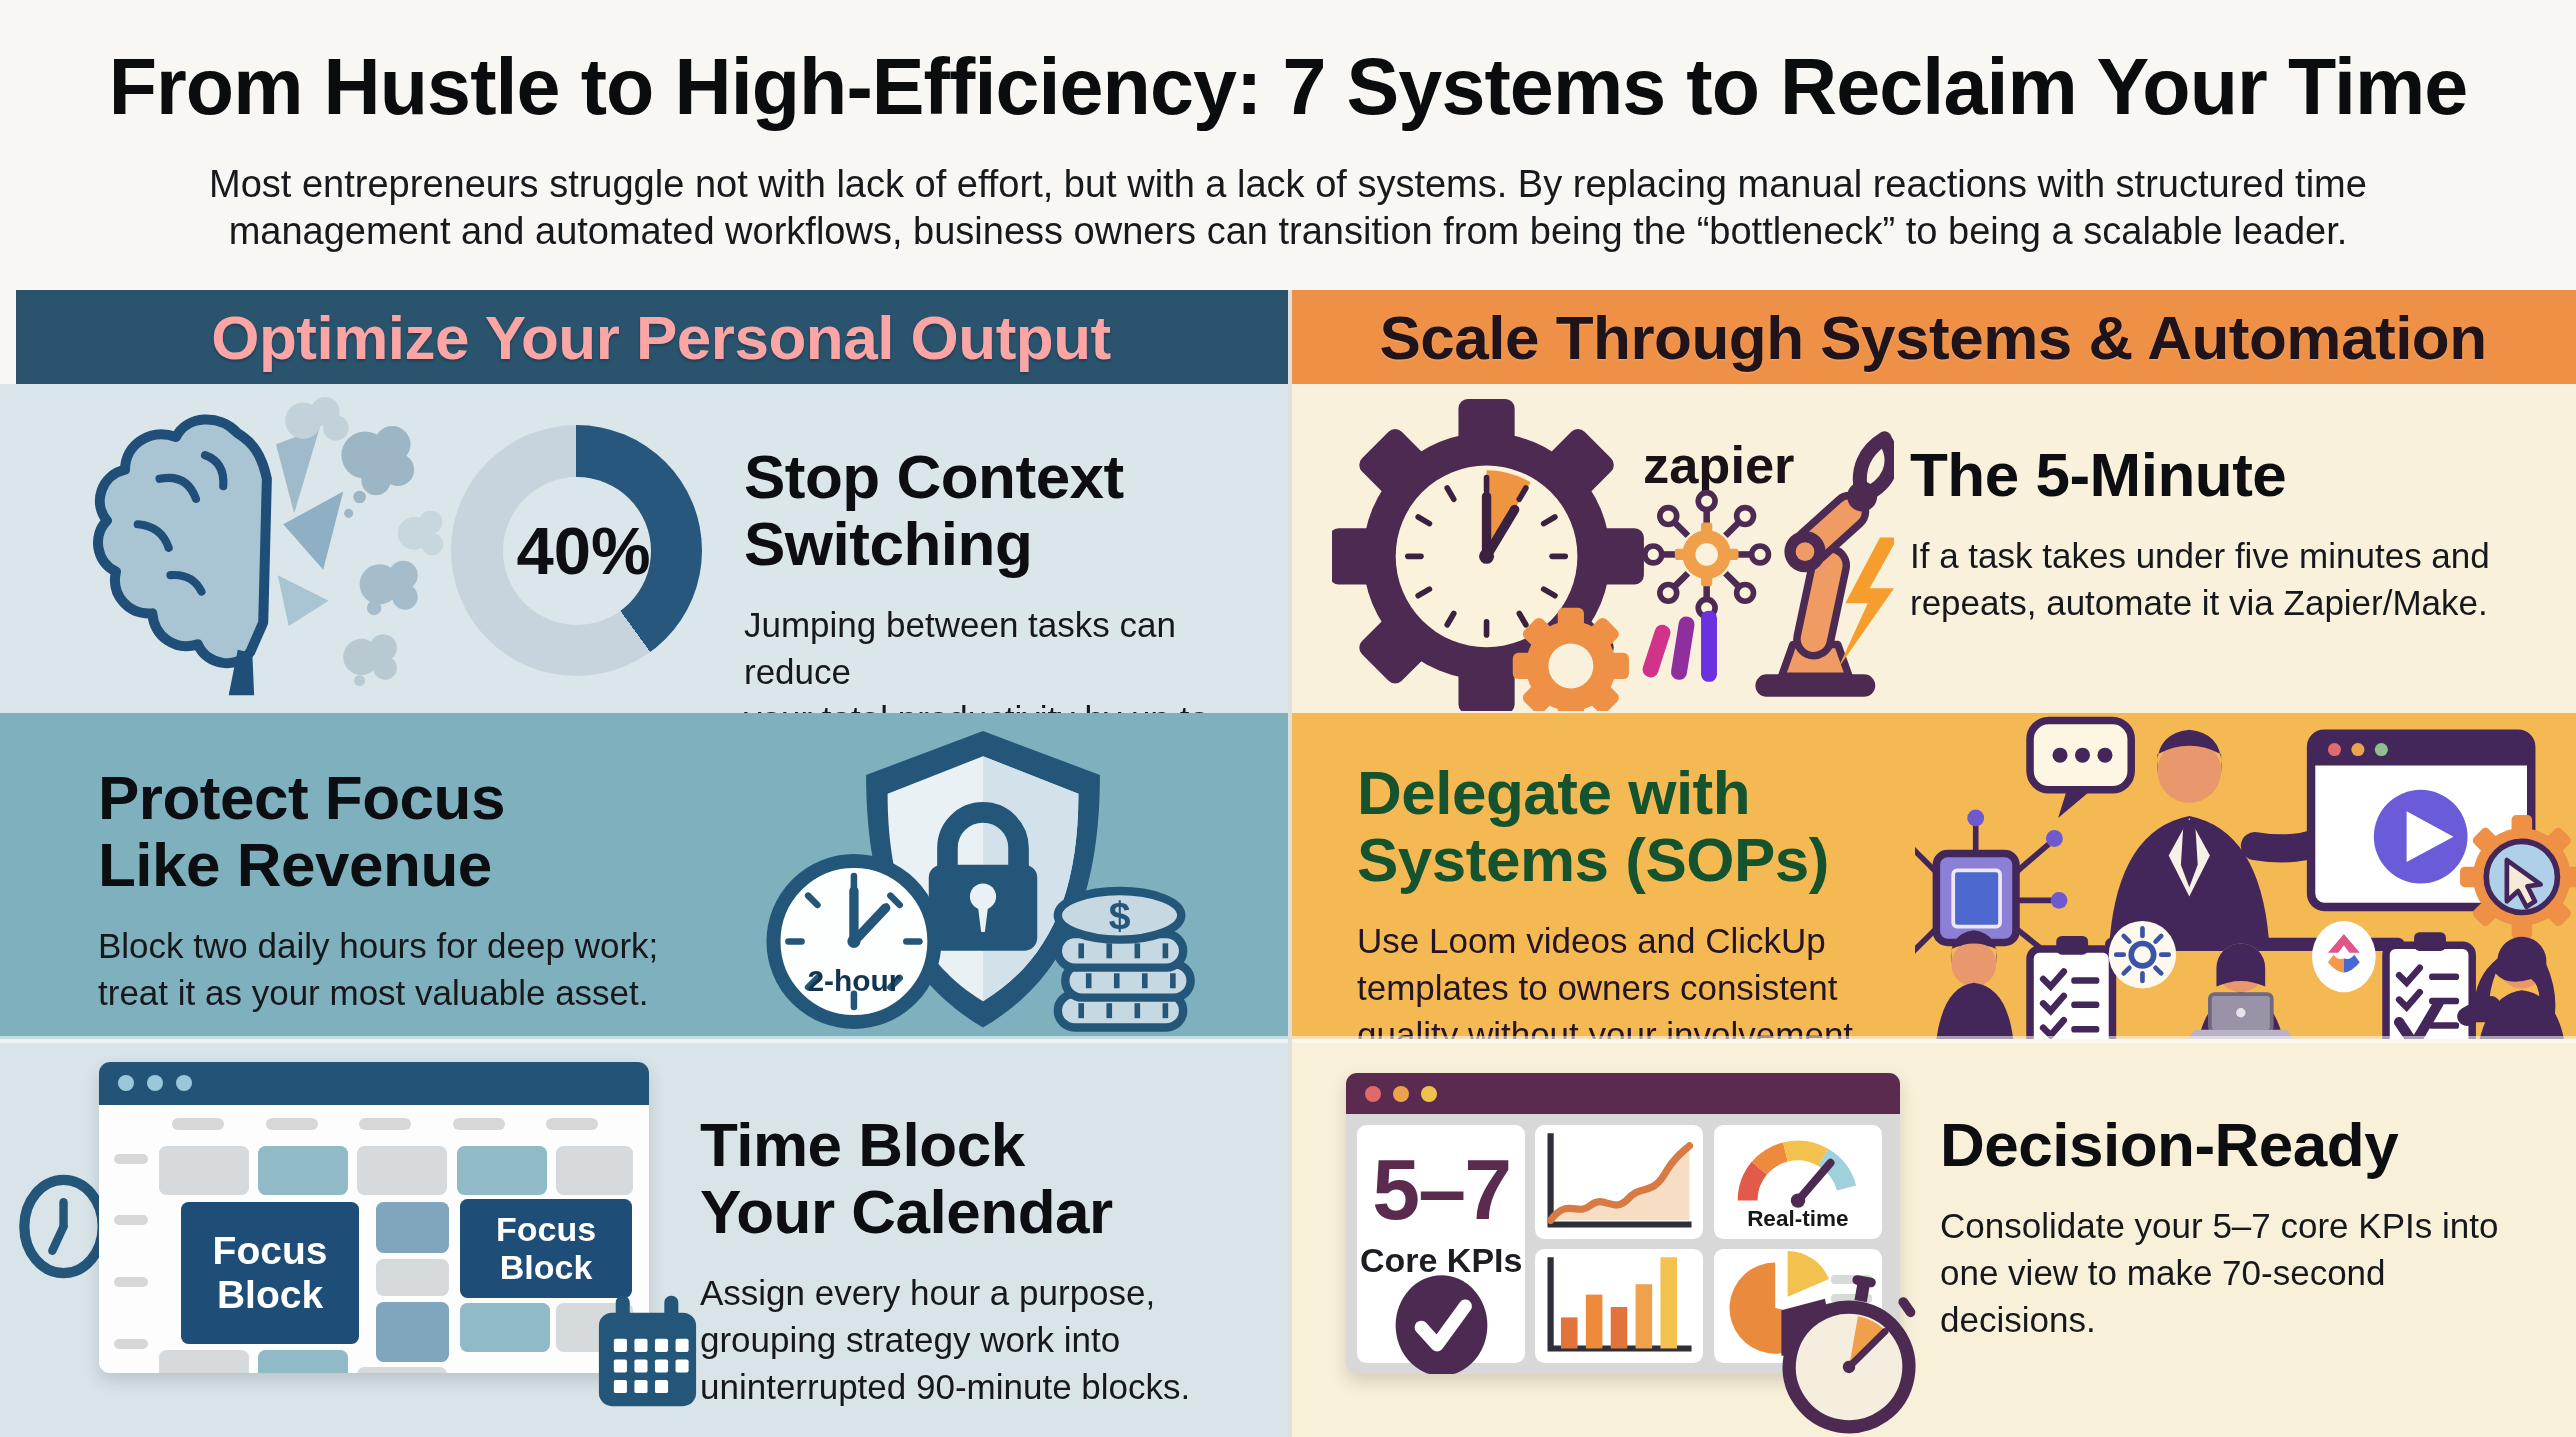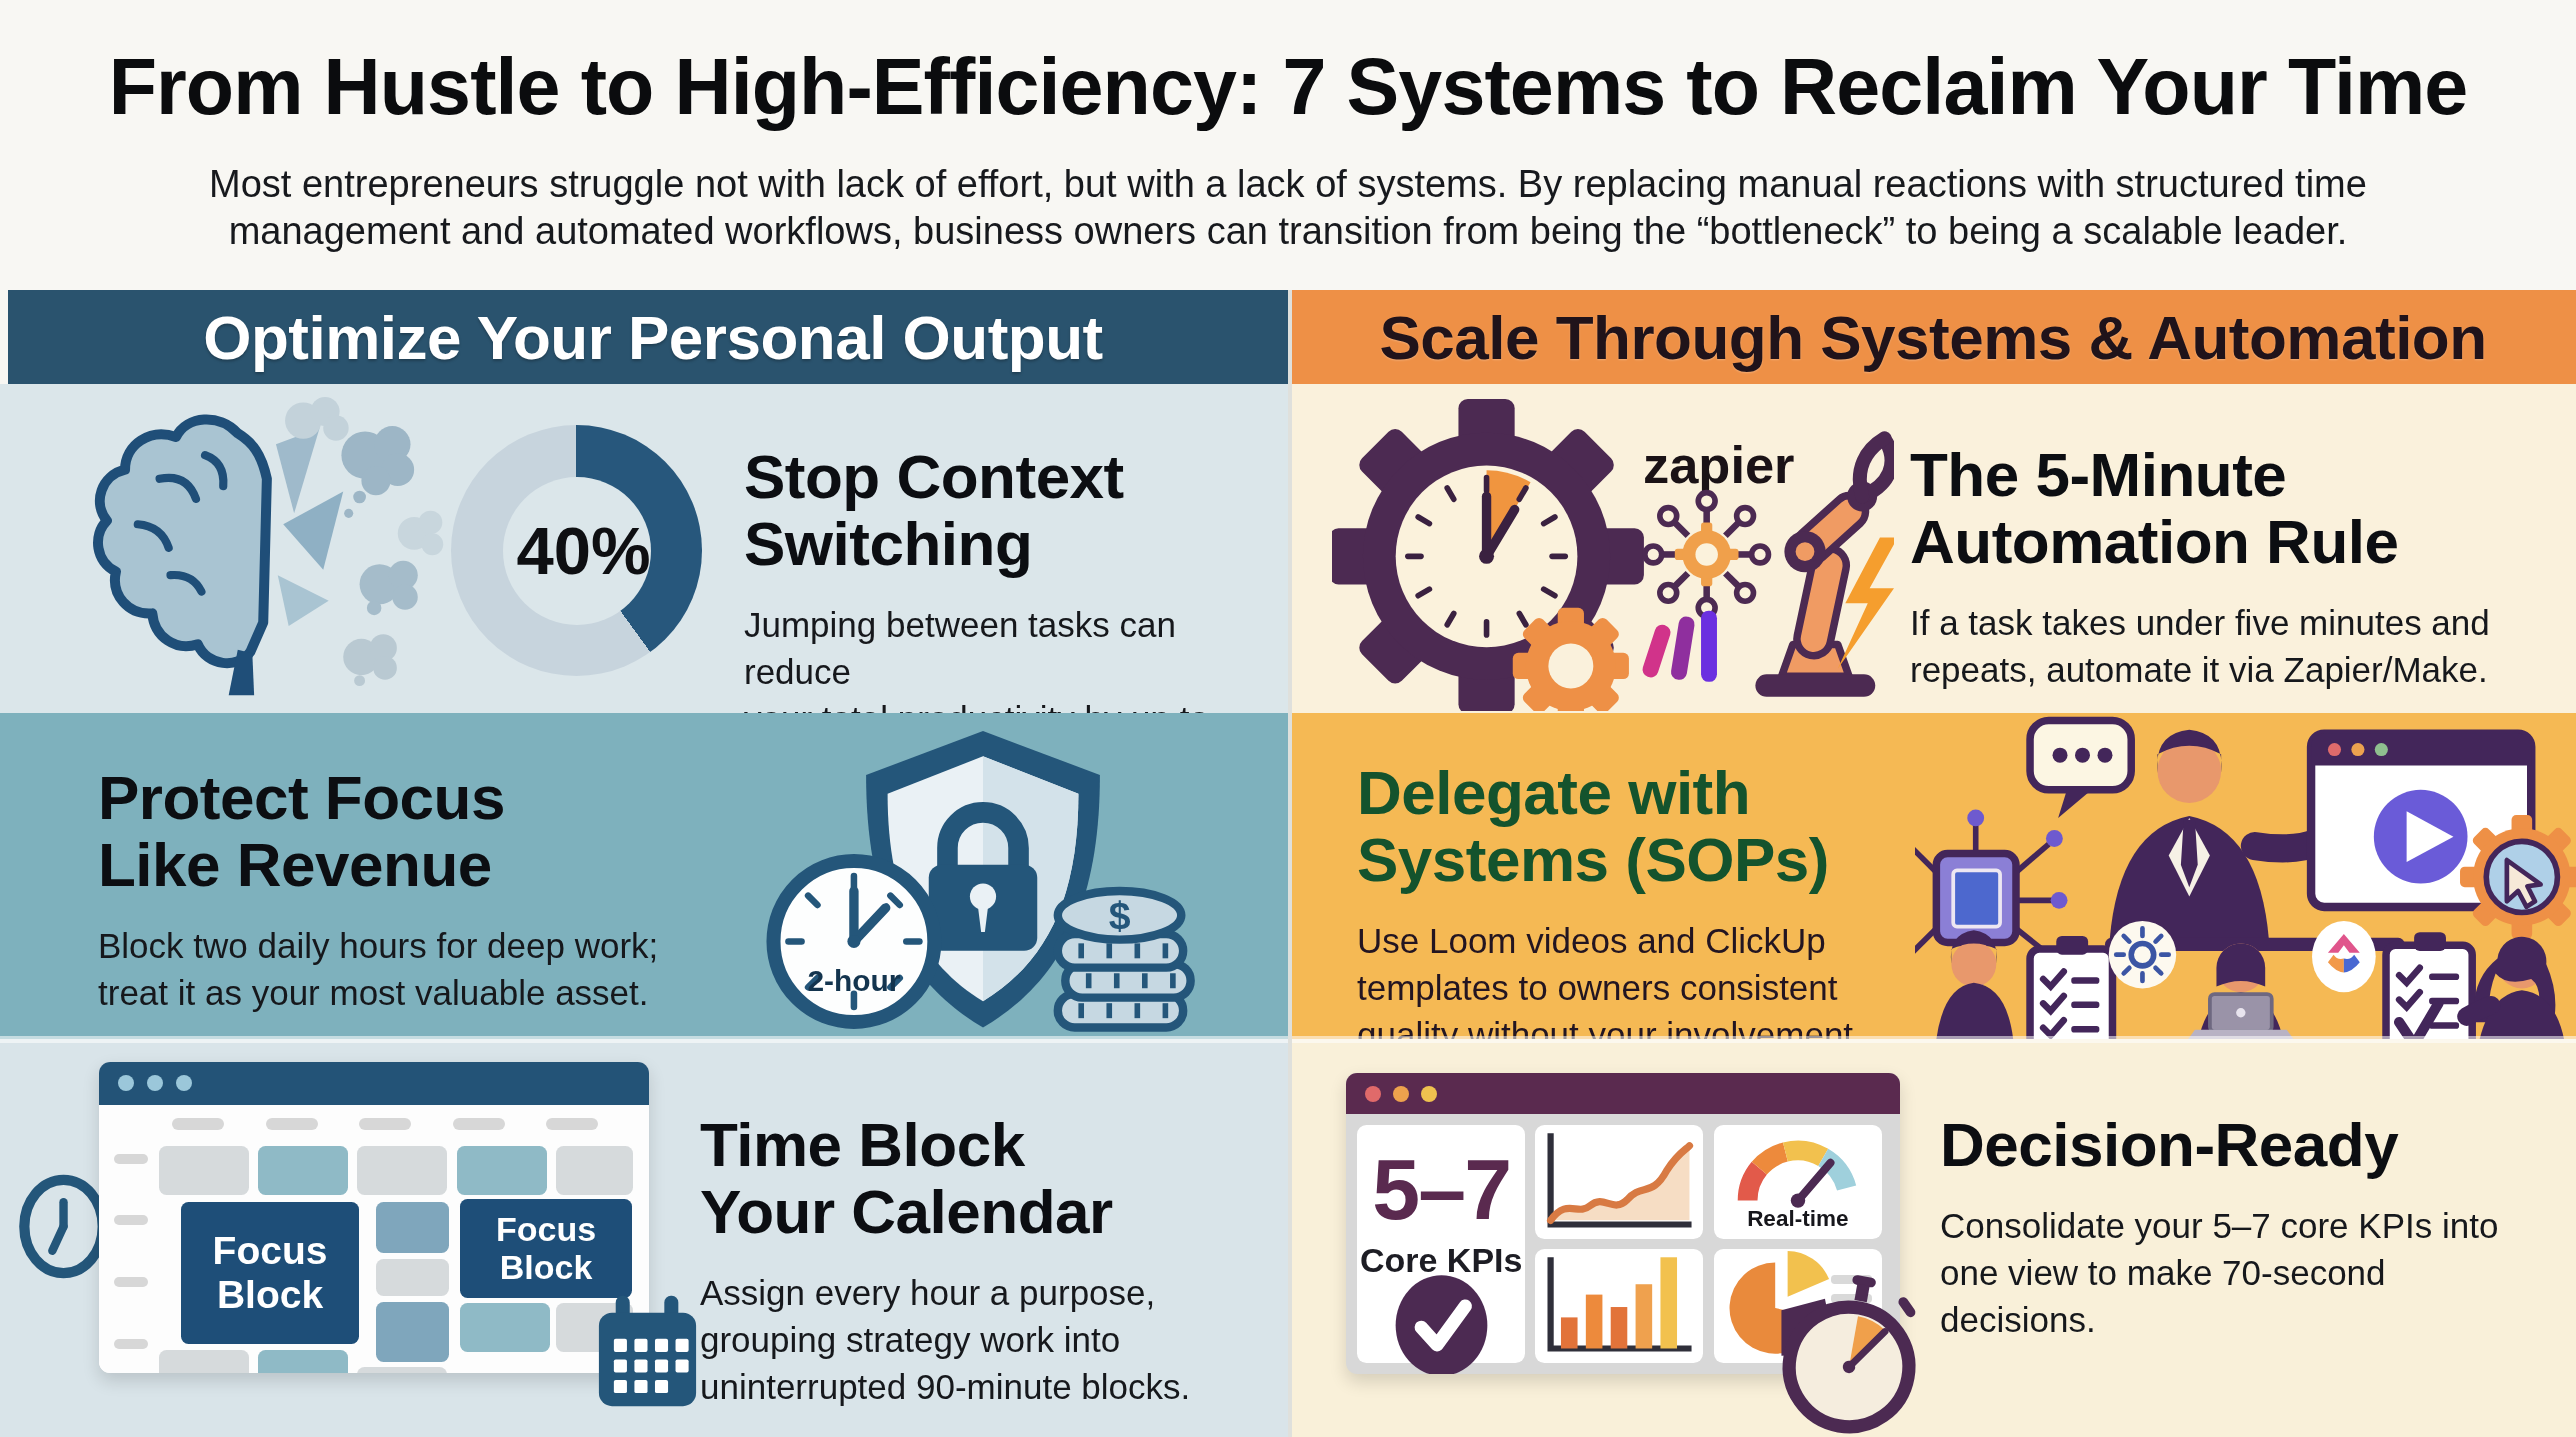--- a/index.html
+++ b/index.html
@@ -6,21 +6,21 @@
   #canvas{position:relative;width:2576px;height:1438px;overflow:hidden;background:#F8F7F3;
           font-family:"Liberation Sans",sans-serif;color:#0D0E12;}
   .abs{position:absolute;}
   
   .title{top:41px;left:0;width:100%;text-align:center;font-size:79px;font-weight:bold;
          letter-spacing:-0.9px;color:#0B0C0E;}
   .subtitle{top:161px;left:0;width:100%;text-align:center;font-size:38px;line-height:1.24;color:#17191D;}
   
   .colhead{top:290px;height:94px;display:flex;align-items:center;justify-content:center;
            font-size:62px;font-weight:bold;letter-spacing:-0.5px;}
-  .colhead.left{left:8px;width:1290px;background:#2A536E;color:#ffffff;text-shadow:0 1.9px 2.8px rgba(0,0,0,.25);}
+  .colhead.left{left:16px;width:1290px;background:#2A536E;color:#fca5a5;text-shadow:0 1.9px 2.8px rgba(0,0,0,.25);}
   .colhead.right{left:1290px;width:1286px;background:#EE9046;color:#20131A;text-shadow:0 0.9px 1.9px rgba(255,255,255,.25);}
   
   .sec{position:absolute;overflow:hidden;}
   .sec.l1{top:384px;left:0;width:1290px;height:329px;background:#DBE6EA;}
   .sec.r1{top:384px;left:1290px;width:1286px;height:329px;background:#FAF1DC;}
   .sec.l2{top:713px;left:0;width:1290px;height:326px;background:#7EB1BD;}
   .sec.r2{top:713px;left:1290px;width:1286px;height:326px;background:#F5B954;}
   .sec.l3{top:1039px;left:0;width:1290px;height:399px;background:#D9E4E9;}
   .sec.r3{top:1039px;left:1290px;width:1286px;height:399px;background:#F9F0D9;}
   .vdivider{top:290px;left:1288px;width:3.7px;height:1148px;background:#DFE0DC;z-index:5;}
@@ -233,21 +233,20 @@
         <path d="M566,106 C596,94 604,70 592,48" fill="none" stroke="#4C2A52" stroke-width="15" stroke-linecap="round"></path>
         <path d="M566,106 C558,76 570,56 590,44" fill="none" stroke="#4C2A52" stroke-width="15" stroke-linecap="round"></path>
         <rect x="452" y="296" width="128" height="24" rx="12" fill="#4C2A52"></rect>
       </g>
       <polygon points="585,150 548,220 572,220 540,290 600,204 574,204 604,150" fill="#F59E2E"></polygon>
     </svg>
 
     <div class="abs tblock" style="left:620px;top:58px;width:599px;">
       <h2>
         <span>The 5-Minute</span>
-        <span>Automation Rule</span>
       </h2>
       <p>
         <span>If a task takes under five minutes and</span>
         <span>repeats, automate it via Zapier/Make.</span>
       </p>
     </div>
   </div>
 
   <div class="sec l2">
     <div class="abs tblock" style="left:98px;top:52px;width:599px;">

